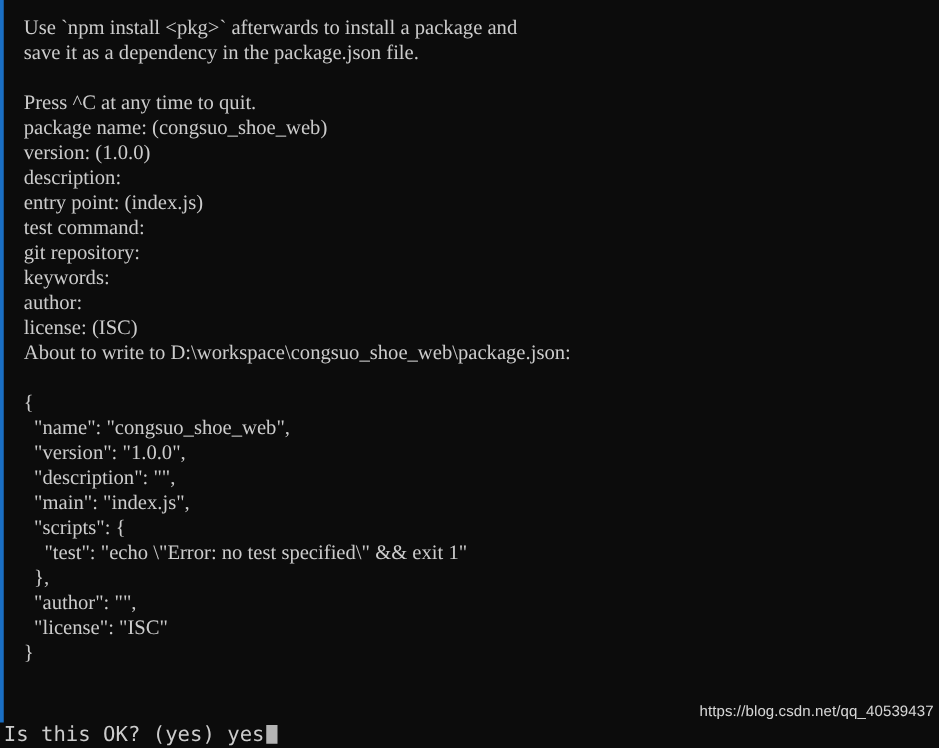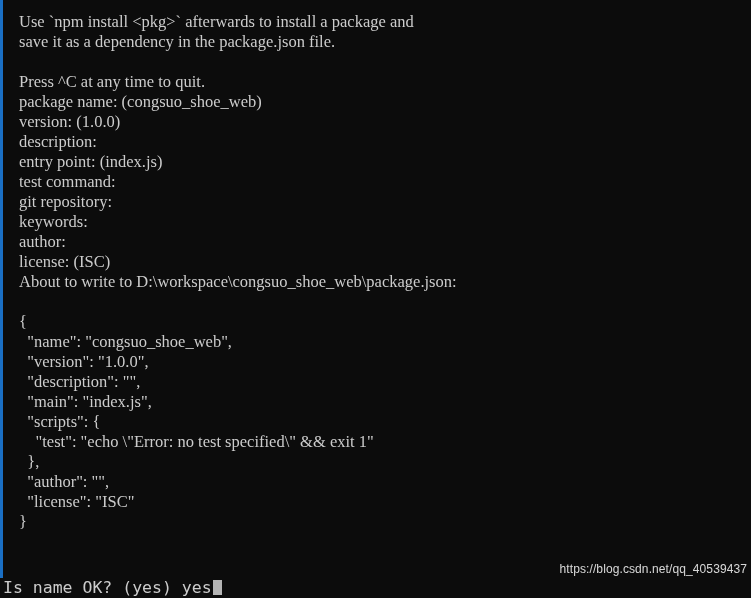--- a/index.html
+++ b/index.html
@@ -78,17 +78,17 @@
 </style>
 </head>
 <body>
 
 <div id="terminal-window">
 
   <div id="left-edge-bar"></div>
 
   <div id="console-output"><div class="line">Use `npm install &lt;pkg&gt;` afterwards to install a package and</div><div class="line">save it as a dependency in the package.json file.</div><div class="line blank"></div><div class="line">Press ^C at any time to quit.</div><div class="line">package name: (congsuo_shoe_web)</div><div class="line">version: (1.0.0)</div><div class="line">description:</div><div class="line">entry point: (index.js)</div><div class="line">test command:</div><div class="line">git repository:</div><div class="line">keywords:</div><div class="line">author:</div><div class="line">license: (ISC)</div><div class="line">About to write to D:\workspace\congsuo_shoe_web\package.json:</div><div class="line blank"></div><div class="line">{</div><div class="line">  "name": "congsuo_shoe_web",</div><div class="line">  "version": "1.0.0",</div><div class="line">  "description": "",</div><div class="line">  "main": "index.js",</div><div class="line">  "scripts": {</div><div class="line">    "test": "echo \"Error: no test specified\" &amp;&amp; exit 1"</div><div class="line">  },</div><div class="line">  "author": "",</div><div class="line">  "license": "ISC"</div><div class="line">}</div></div>
 
-  <div id="prompt-line"><span>Is name OK? (yes) yes</span><span id="cursor-block"></span></div>
+  <div id="prompt-line"><span>Is this OK? (yes) yes</span><span id="cursor-block"></span></div>
 
   <div id="csdn-watermark">https://blog.csdn.net/qq_40539437</div>
 
 </div>
 
 </body></html>

